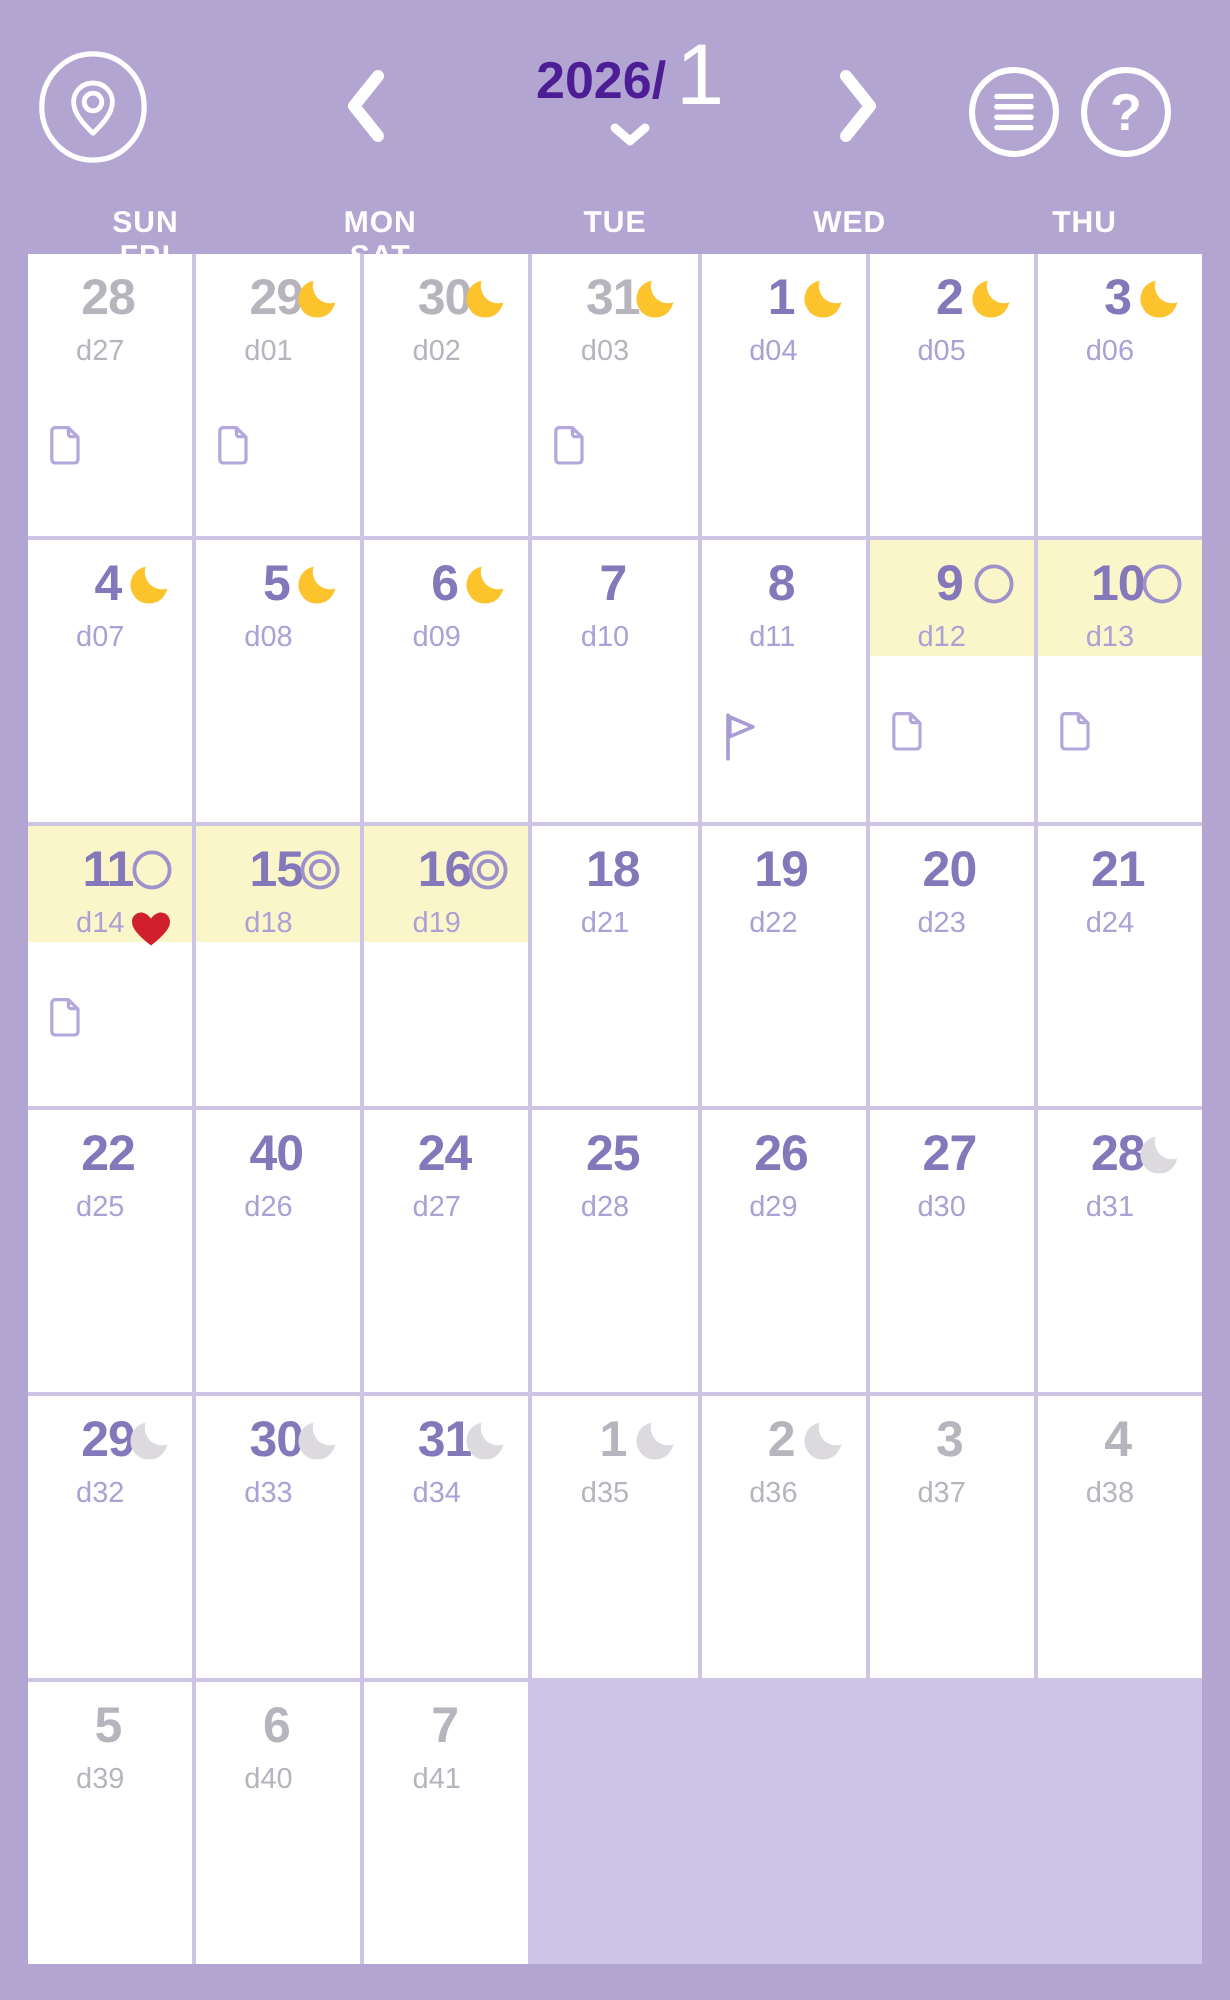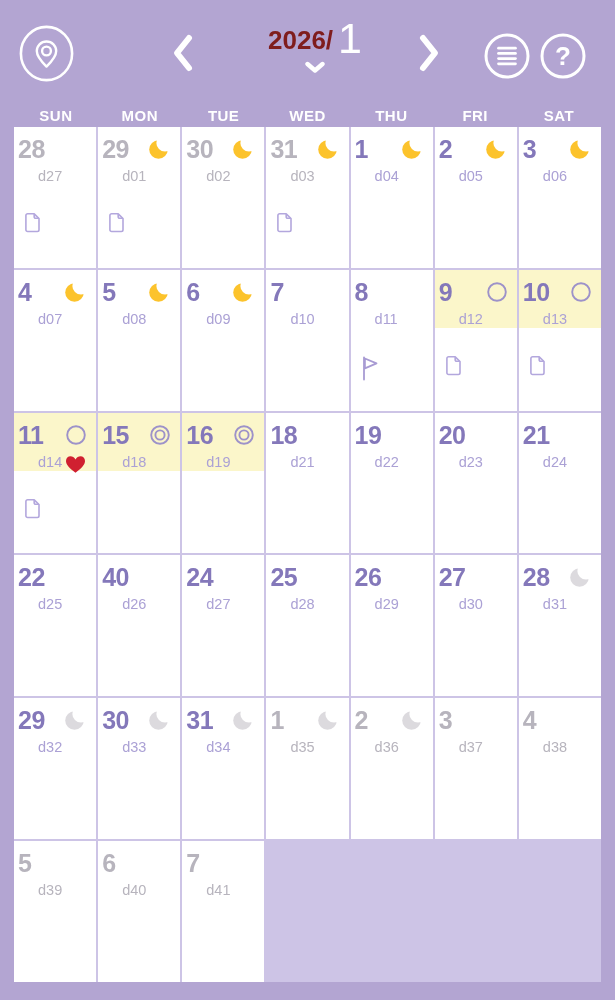--- a/index.html
+++ b/index.html
@@ -21,42 +21,42 @@
   .nav-prev{left:168px;top:32px;}
   .nav-next{left:416px;top:32px;}
   .menu{left:484px;top:33px;}
   .help{left:540px;top:33px;}
   .title-wrap{
     position:absolute;left:245px;top:16px;width:140px;height:64px;
     background:none;border:none;padding:0;cursor:pointer;
     display:flex;flex-direction:column;align-items:center;
   }
   .title-line{display:flex;align-items:flex-end;justify-content:center;}
-  .title-year{color:#7f1d1d;font-size:26px;font-weight:700;letter-spacing:0;padding-bottom:4px;}
+  .title-year{color:#4c1d95;font-size:26px;font-weight:700;letter-spacing:0;padding-bottom:4px;}
   .title-month{color:#fff;font-size:43px;font-weight:400;margin-left:5px;line-height:44px;}
   .title-caret{margin-top:1px;}
   .weekdays{
     position:absolute;left:14px;top:103px;width:587px;height:24px;
-    display:grid;grid-template-columns:repeat(7,1fr);
+    display:grid;grid-template-columns:repeat(5,1fr);
   }
   .weekdays span{
     display:flex;align-items:center;justify-content:center;
     color:#fff;font-size:15px;font-weight:700;letter-spacing:.5px;
   }
   .grid{
     position:absolute;left:14px;top:127px;width:587px;height:855px;
     display:grid;grid-template-columns:repeat(7,1fr);grid-template-rows:repeat(6,1fr);
     gap:2px;background:var(--gap);
   }
   .cell{position:relative;background:var(--cellbg);}
   .cell.selected{background:var(--sel);}
   .band{position:absolute;left:0;right:0;top:0;height:58px;background:var(--yellow);}
   .cell.selected .band{background:var(--yellow-sel);}
   .num{
-    position:absolute;top:8px;left:4px;width:40px;text-align:left;
+    position:absolute;top:8px;left:20px;width:40px;text-align:center;
     font-size:25px;line-height:28px;font-weight:700;color:var(--num);letter-spacing:-.5px;
   }
   .dlabel{
     position:absolute;top:41px;left:24px;
     font-size:14.5px;line-height:17px;font-weight:400;color:var(--dlabel);
   }
   .cell.out .num,.cell.out .dlabel{color:var(--graytext);}
   .topicon{position:absolute;top:9px;right:7px;width:26px;height:26px;}
   .hearticon{position:absolute;top:42px;right:10px;width:21px;height:19px;}
   .rowicons{position:absolute;top:84px;left:8px;display:flex;gap:5px;}

